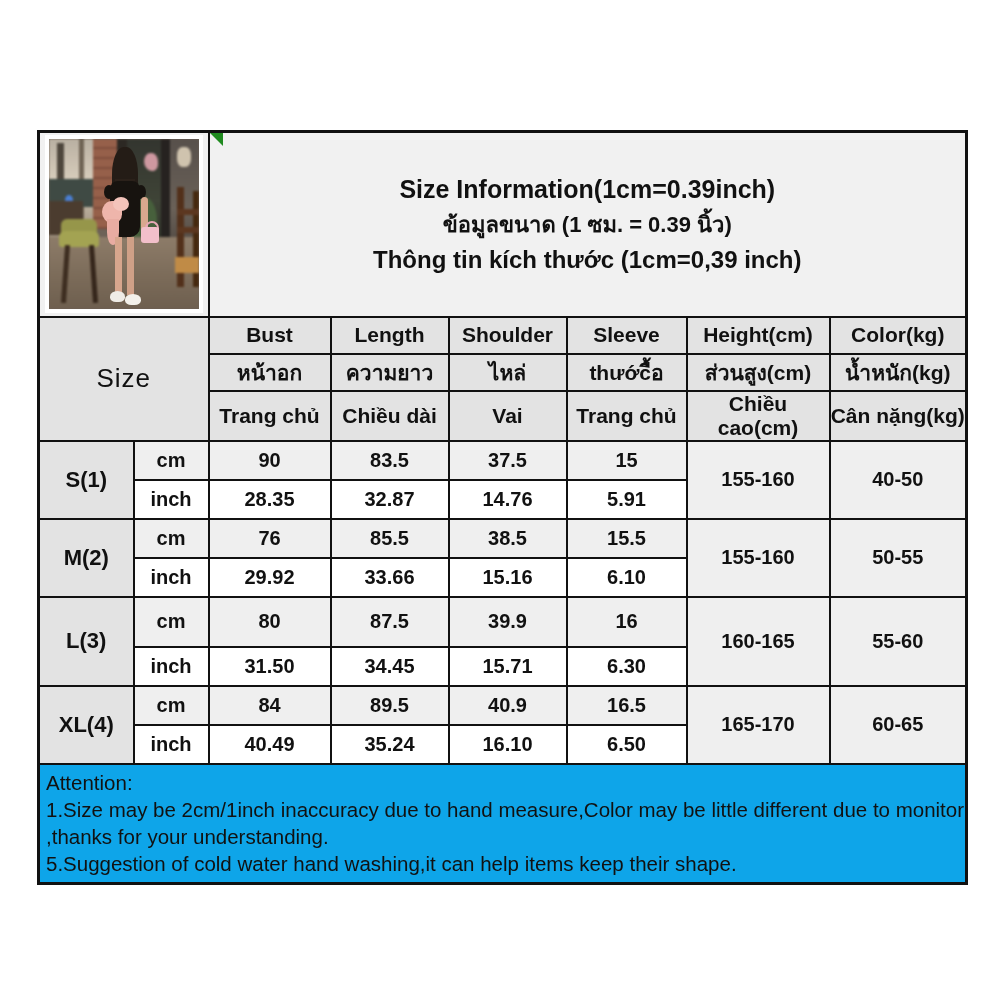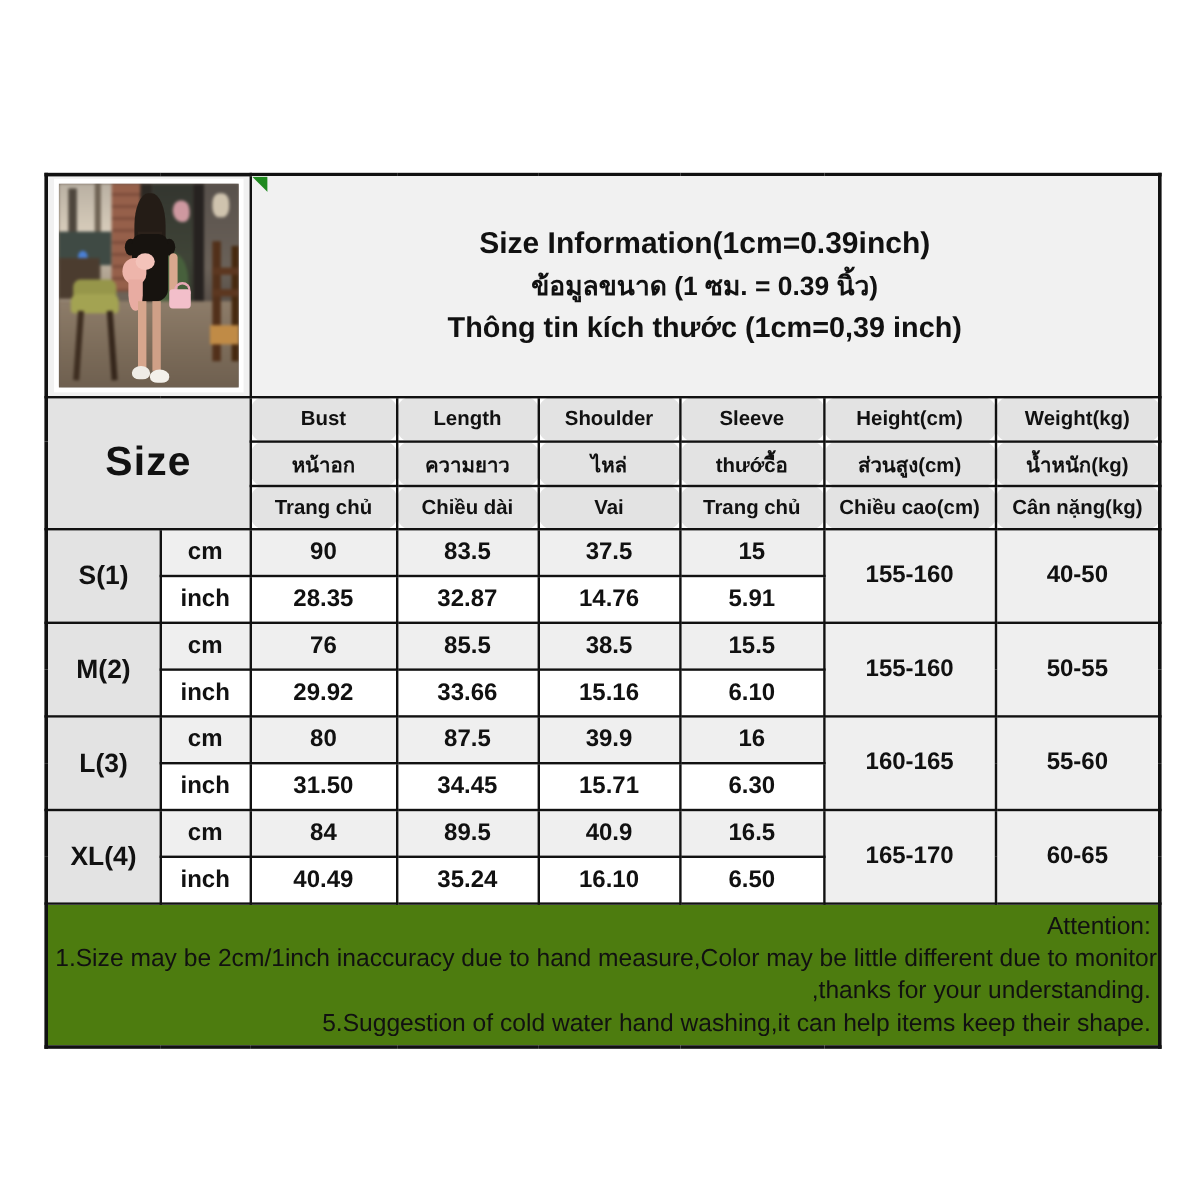--- a/index.html
+++ b/index.html
@@ -1,34 +1,34 @@
 <!DOCTYPE html>
 <html><head>
 <meta charset="utf-8">
 <style>
   html,body{margin:0;padding:0;background:#ffffff;}
   .page{position:relative;width:1002px;height:1002px;background:#ffffff;overflow:hidden;
         font-family:"Liberation Sans","DejaVu Sans",sans-serif;color:#111;}
-  table.size-table{position:absolute;left:37px;top:144px;width:928px;border-collapse:collapse;
+  table.size-table{position:absolute;left:37px;top:130px;width:928px;border-collapse:collapse;
         table-layout:fixed;border:3px solid #111;}
   td{border:2px solid #111;text-align:center;vertical-align:middle;padding:0;overflow:hidden;}
   
   .bg-title{background:#f1f1f1;}
   .bg-hd{background:#e3e3e3;}
   .bg-shade{background:#efefef;}
   .bg-white{background:#ffffff;}
   
   .title-en{font-size:25px;font-weight:bold;line-height:35px;}
   .title-th{font-size:22px;font-weight:bold;line-height:35px;}
   .title-vi{font-size:24px;font-weight:bold;line-height:35px;}
-  .size-big{font-size:34px;font-weight:bold;letter-spacing:1px;}
-  .hd-txt{font-size:17px;font-weight:bold;border-radius:11px;}
+  .size-big{font-size:26px;font-weight:normal;letter-spacing:1px;}
+  .hd-txt{font-size:21px;font-weight:bold;}
   .sz-lab{font-size:22px;font-weight:bold;}
   .cell-txt{font-size:20px;font-weight:bold;}
-  .attn-cell{text-align:right;vertical-align:top;padding:4px 6px;background:#4d7c0f;}
+  .attn-cell{text-align:left;vertical-align:top;padding:4px 6px;background:#0ea5e9;}
   .attn-line{font-size:20.5px;font-weight:normal;line-height:27px;white-space:nowrap;}
   
   .title-cell{position:relative;}
   .corner-marker{position:absolute;left:0;top:0;}
   
   .photo-cell{padding:0;}
   .photo{position:relative;width:150px;height:170px;margin:4px auto;background:#6d6257;
          outline:4px solid #fff;overflow:hidden;}
   .photo *{position:absolute;}
   .ph-blur{left:0;top:0;width:100%;height:100%;filter:blur(1.2px);}
@@ -149,21 +149,21 @@
       </td>
     </tr>
 
     <tr style="height:37px">
       <td colspan="2" rowspan="3" class="bg-hd size-big">Size</td>
       <td class="bg-hd hd-txt">Bust</td>
       <td class="bg-hd hd-txt">Length</td>
       <td class="bg-hd hd-txt">Shoulder</td>
       <td class="bg-hd hd-txt">Sleeve</td>
       <td class="bg-hd hd-txt">Height(cm)</td>
-      <td class="bg-hd hd-txt">Weight(kg)</td>
+      <td class="bg-hd hd-txt">Color(kg)</td>
     </tr>
 
     <tr style="height:37px">
       <td class="bg-hd hd-txt">หน้าอก</td>
       <td class="bg-hd hd-txt">ความยาว</td>
       <td class="bg-hd hd-txt">ไหล่</td>
       <td class="bg-hd hd-txt">thướcื้อ</td>
       <td class="bg-hd hd-txt">ส่วนสูง(cm)</td>
       <td class="bg-hd hd-txt">น้ำหนัก(kg)</td>
     </tr>
@@ -206,21 +206,21 @@
       <td rowspan="2" class="bg-shade cell-txt">50-55</td>
     </tr>
     <tr style="height:39px">
       <td class="bg-white cell-txt">inch</td>
       <td class="bg-white cell-txt">29.92</td>
       <td class="bg-white cell-txt">33.66</td>
       <td class="bg-white cell-txt">15.16</td>
       <td class="bg-white cell-txt">6.10</td>
     </tr>
 
-    <tr style="height:39px">
+    <tr style="height:50px">
       <td rowspan="2" class="bg-hd sz-lab">L(3)</td>
       <td class="bg-shade cell-txt">cm</td>
       <td class="bg-shade cell-txt">80</td>
       <td class="bg-shade cell-txt">87.5</td>
       <td class="bg-shade cell-txt">39.9</td>
       <td class="bg-shade cell-txt">16</td>
       <td rowspan="2" class="bg-shade cell-txt">160-165</td>
       <td rowspan="2" class="bg-shade cell-txt">55-60</td>
     </tr>
     <tr style="height:39px">

